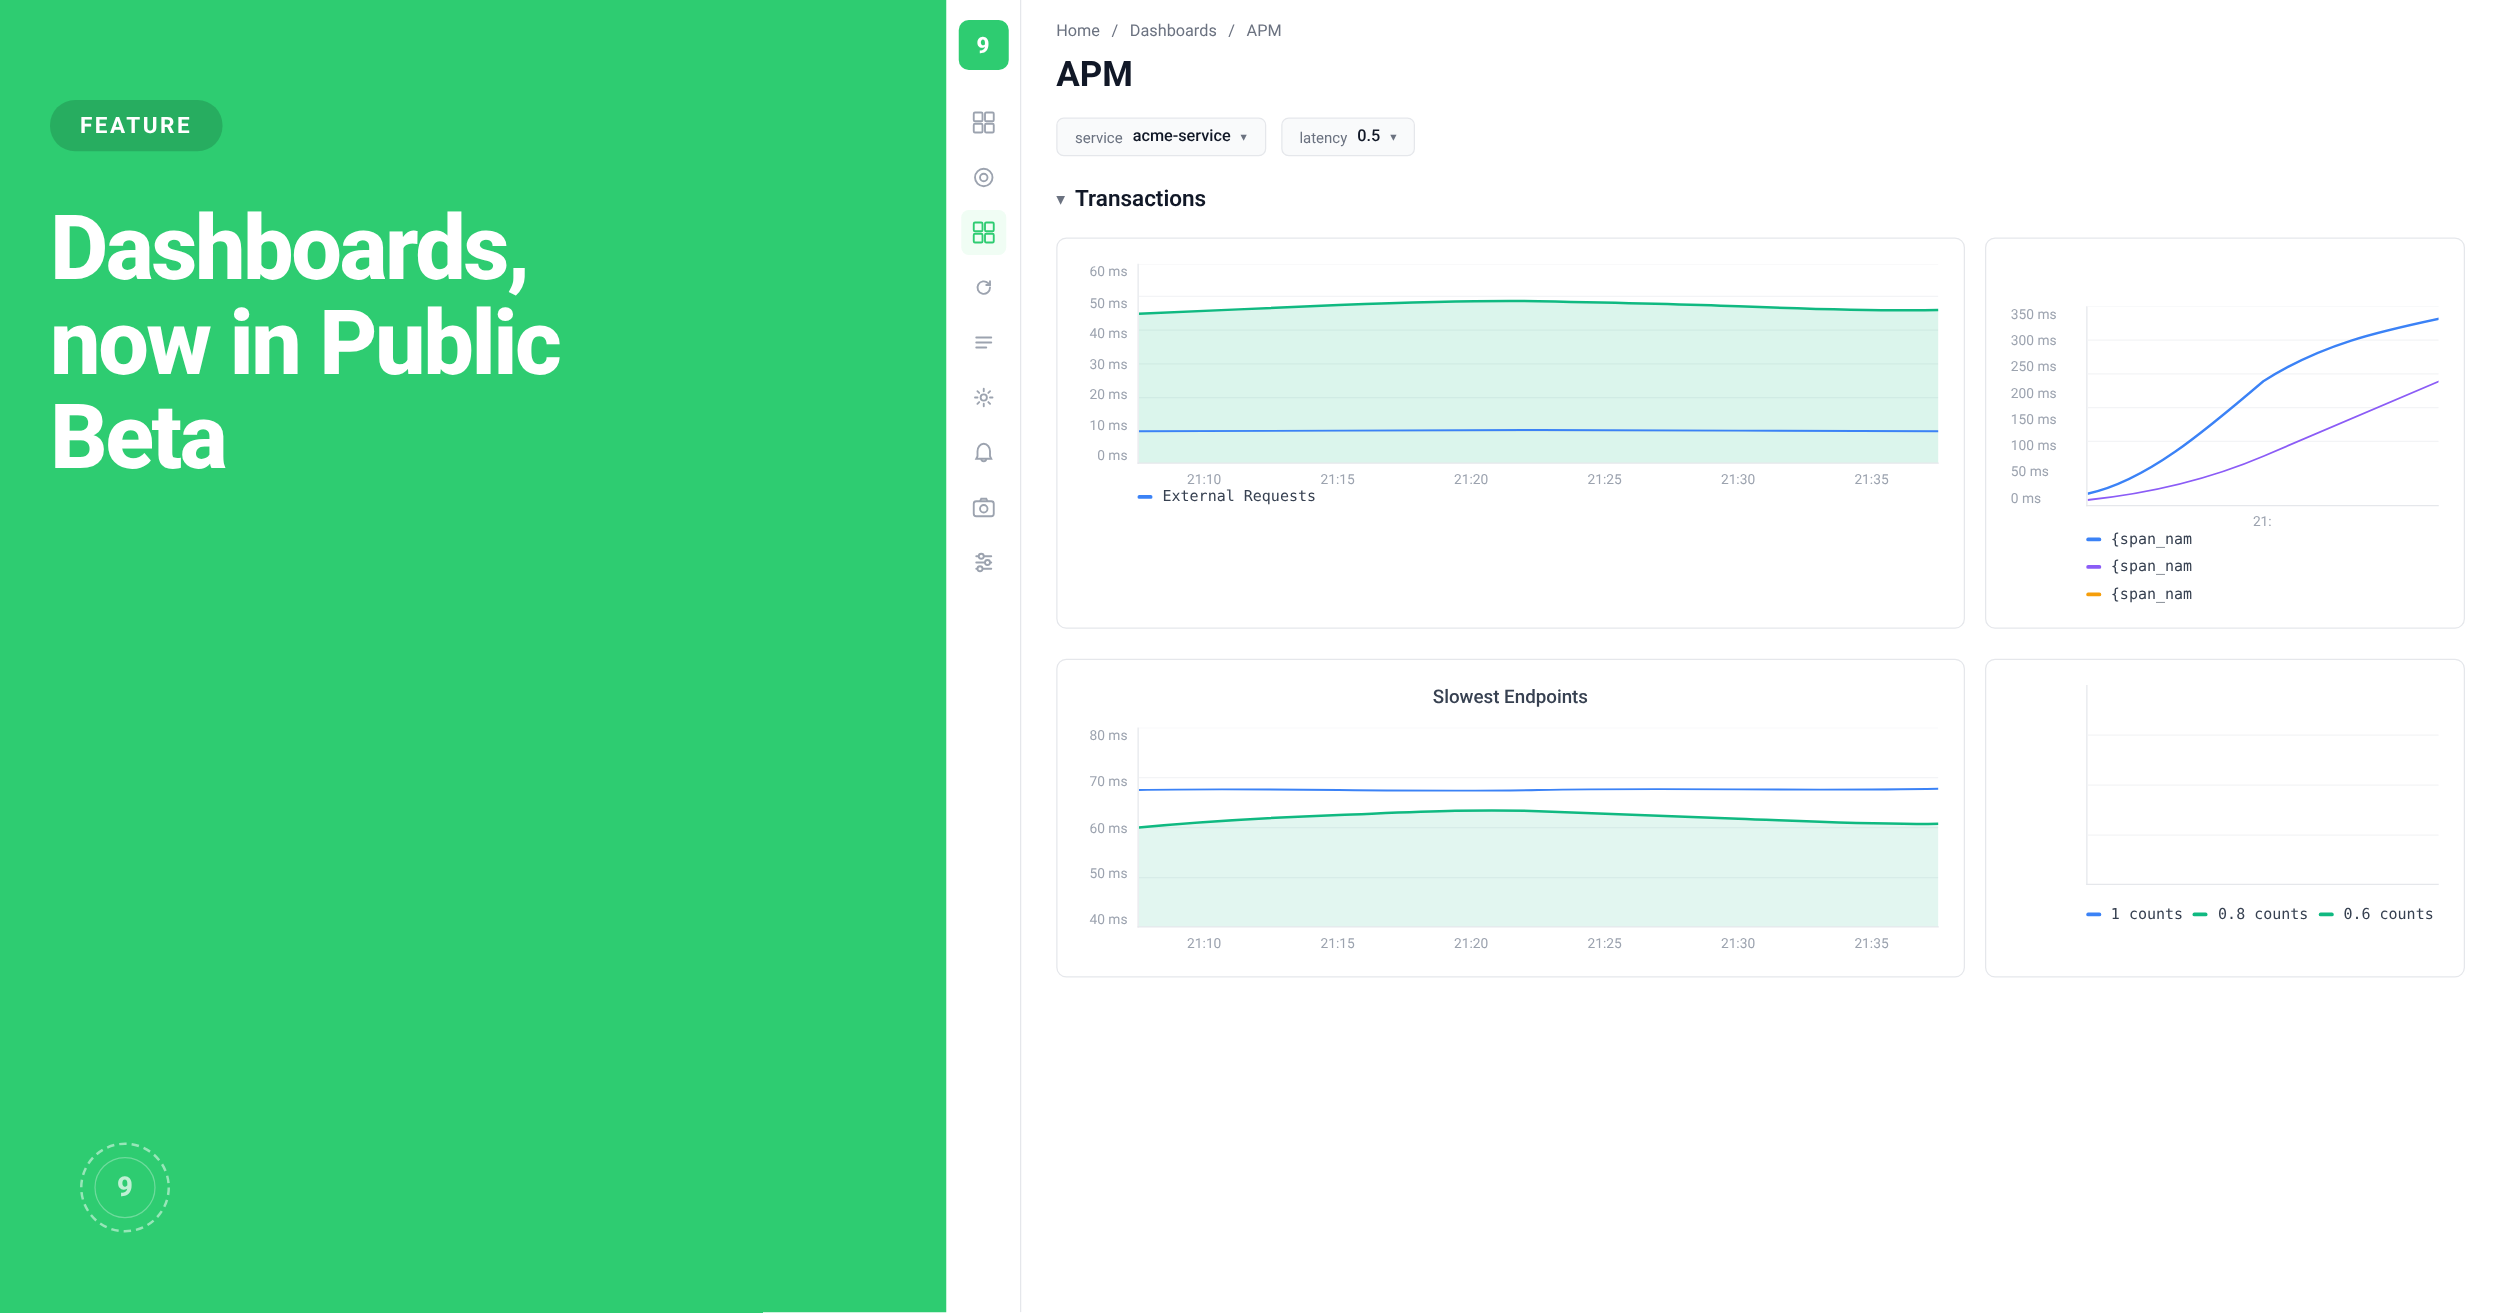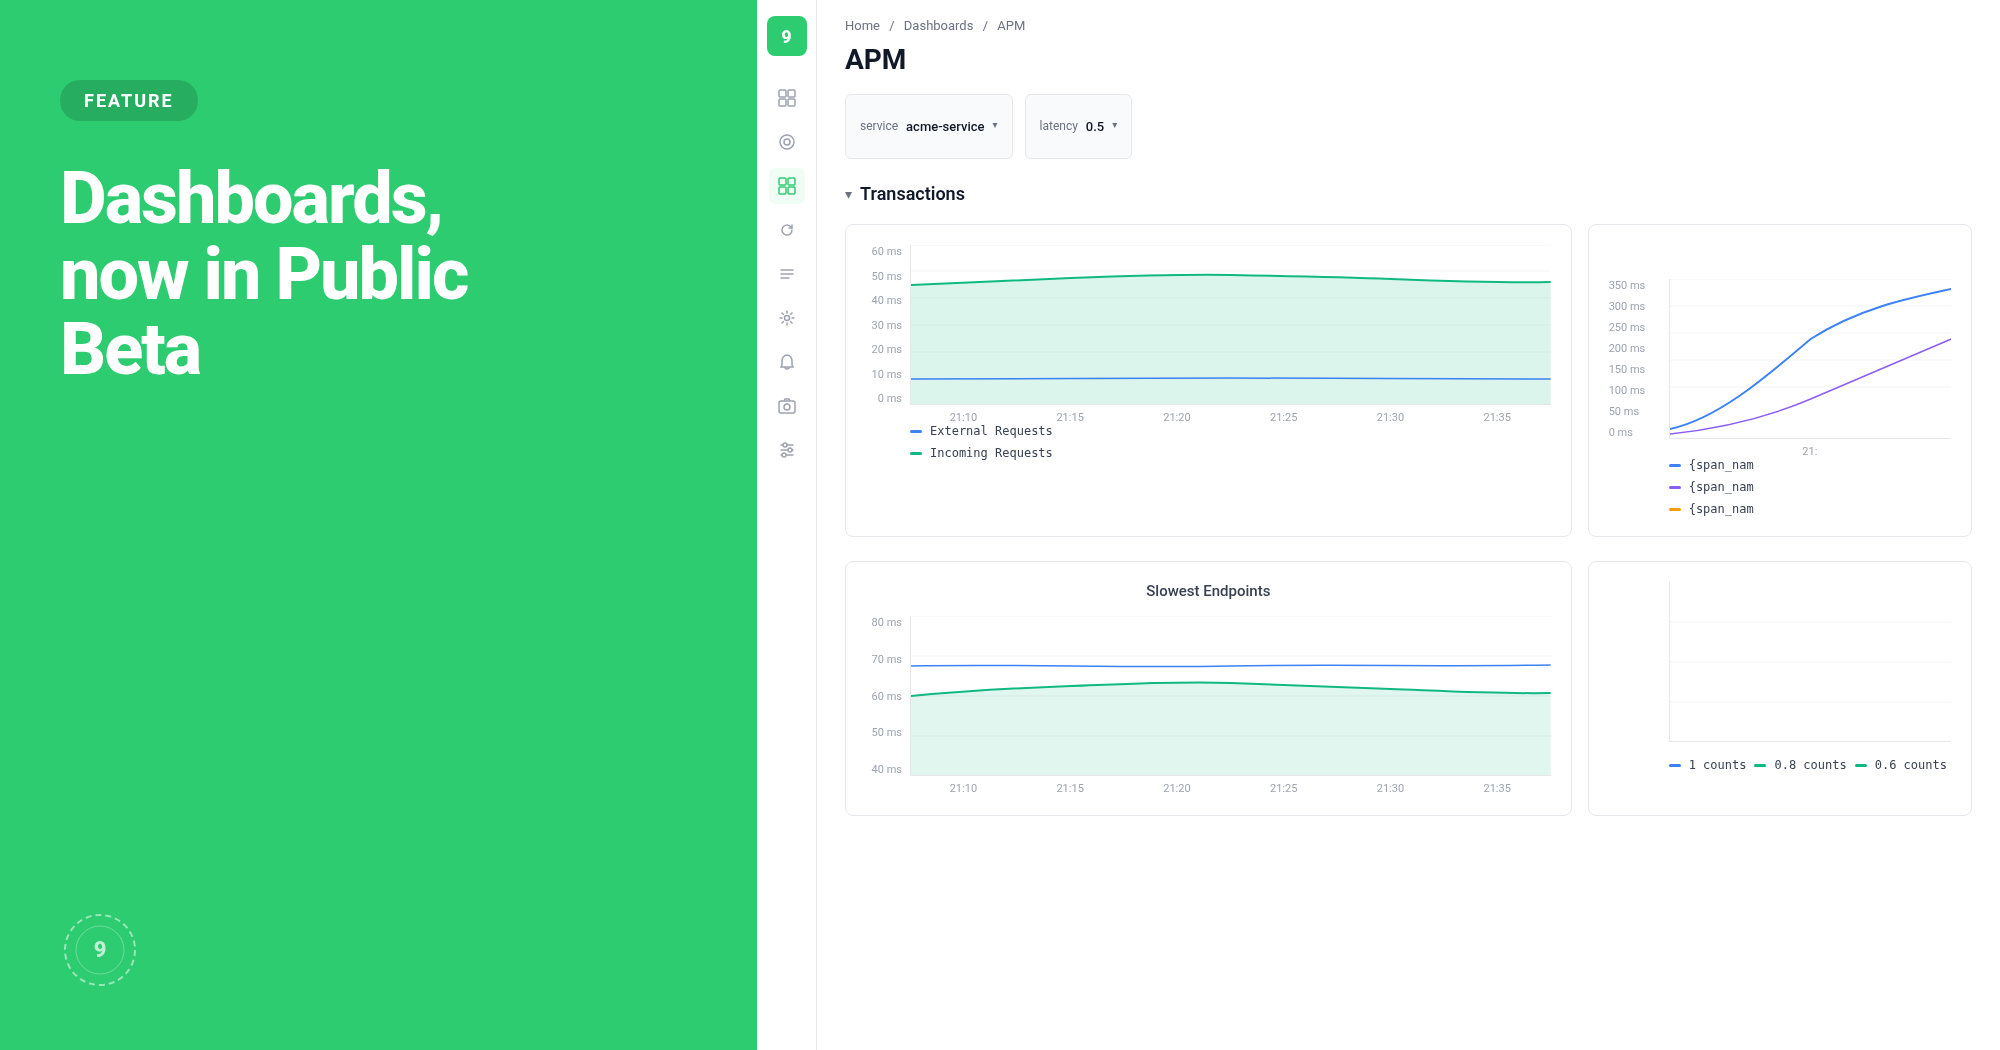--- a/index.html
+++ b/index.html
@@ -12,21 +12,21 @@
     }
 
     
     .left-panel {
       width: 757px;
       height: 1050px;
       background: #2ecc71;
       position: relative;
       display: flex;
       flex-direction: column;
-      padding: 80px 60px;
+      padding: 80px 40px;
       flex-shrink: 0;
     }
 
     .feature-badge {
       display: inline-block;
       background: rgba(0,0,0,0.15);
       border-radius: 20px;
       padding: 10px 24px;
       margin-bottom: 40px;
       width: fit-content;
@@ -133,26 +133,26 @@
 
     .filters-row {
       display: flex;
       gap: 12px;
       margin-bottom: 24px;
       padding: 0 28px;
     }
 
     .filter-pill {
       display: flex;
-      align-items: flex-start;
+      align-items: center;
       gap: 8px;
       background: #f9fafb;
       border: 1px solid #e5e7eb;
       border-radius: 6px;
-      padding: 24px 14px;
+      padding: 7px 14px;
       font-size: 13px;
       color: #374151;
       cursor: pointer;
     }
     .filter-pill .filter-label { color: #6b7280; font-size: 12px; }
     .filter-pill .filter-value { font-weight: 500; color: #111827; }
     .filter-pill .chevron { color: #6b7280; font-size: 10px; }
 
     
     .section {
@@ -429,24 +429,20 @@
             <span>21:15</span>
             <span>21:20</span>
             <span>21:25</span>
             <span>21:30</span>
             <span>21:35</span>
           </div>
           <div class="chart-legend">
             <div class="legend-item">
               <div class="legend-dot" style="background:#3b82f6"></div>
               <span>External Requests</span>
-            </div>
-            <div class="legend-item">
-              <div class="legend-dot" style="background:#10b981"></div>
-              <span>Incoming Requests</span>
             </div>
           </div>
         </div>
 
         <div class="chart-container" style="flex:0.9; overflow:hidden;">
           <div class="chart-title" style="opacity:0">.</div>
           <div class="chart-area">
             <div class="partial-y-axis">
               <span>350 ms</span>
               <span>300 ms</span>

